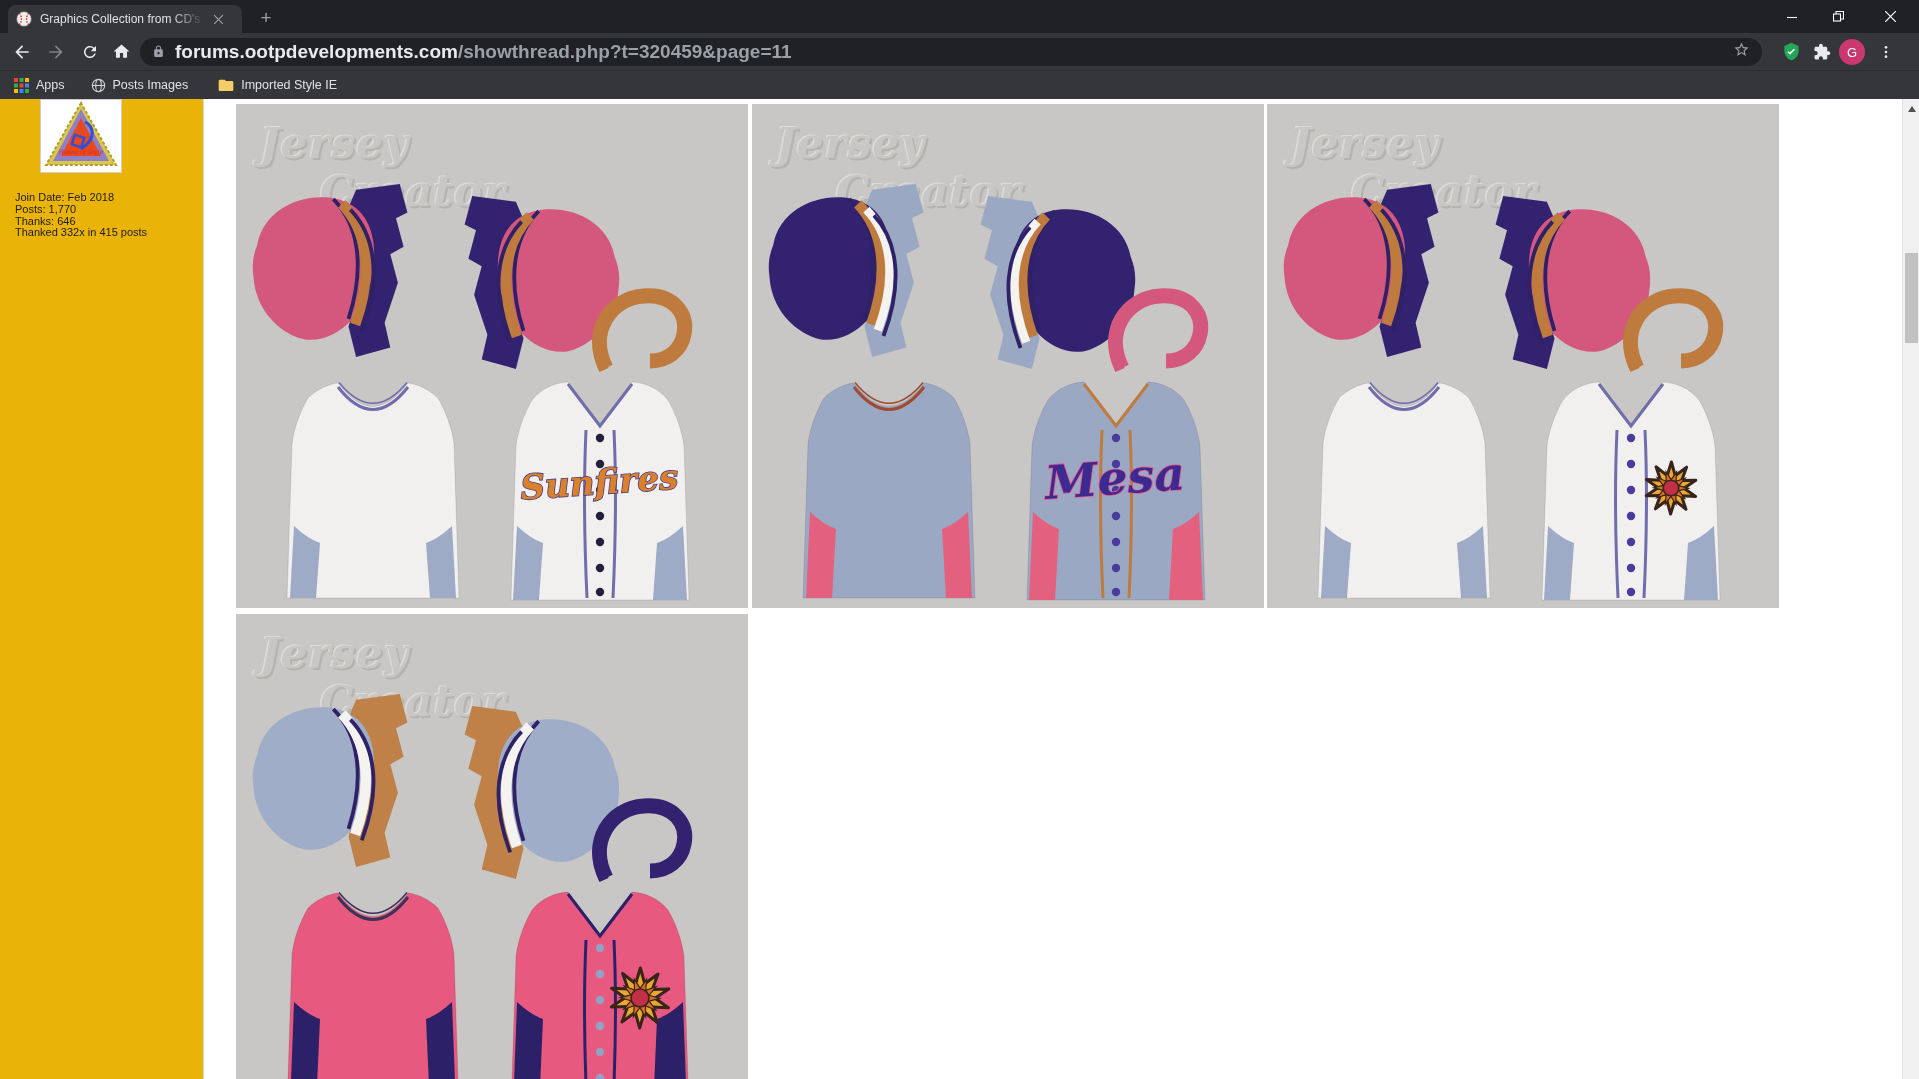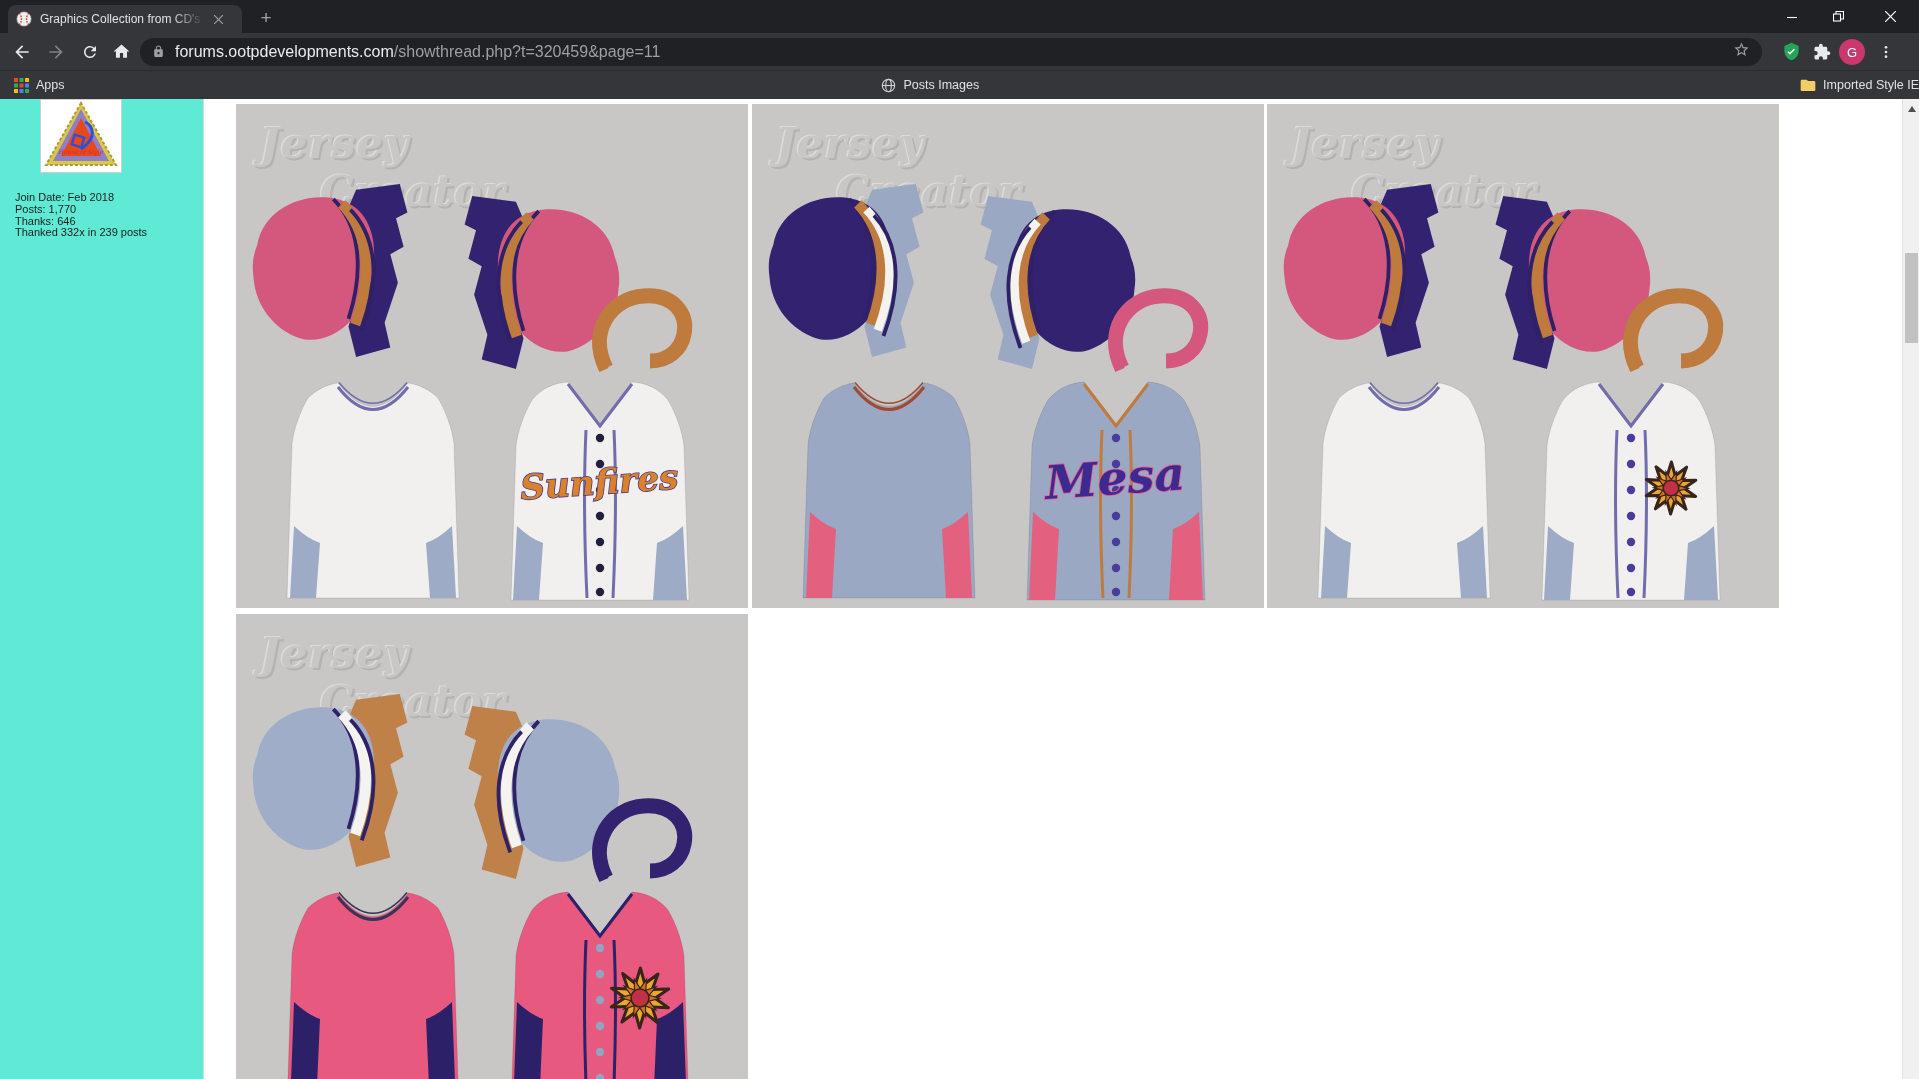--- a/index.html
+++ b/index.html
@@ -17,32 +17,32 @@
        display:flex;align-items:center;justify-content:center;}
   #wincontrols{position:absolute;right:0;top:0;height:33px;display:flex;}
   .winbtn{width:46px;height:33px;display:flex;align-items:center;justify-content:center;}
   .winbtn.close{width:58px;}
   
   #toolbar{position:absolute;left:0;top:33px;width:1919px;height:37px;background:#35363a;}
   .ibtn{position:absolute;top:5px;width:27px;height:27px;display:flex;align-items:center;justify-content:center;}
   .ibtn svg{display:block;}
   #urlpill{position:absolute;left:140px;top:4.5px;width:1622px;height:28px;background:#202124;border-radius:14px;
        display:flex;align-items:center;padding:0 12px;box-sizing:border-box;}
-  #urltext{font-size:16px;margin-left:10px;white-space:nowrap;}
+  #urltext{font-size:19px;margin-left:10px;white-space:nowrap;font-weight:bold;}
   #urltext .dom{color:#e8eaed;}
   #urltext .path{color:#9aa0a6;}
   #pillstar{margin-left:auto;}
   
   #bookmarks{position:absolute;left:0;top:70px;width:1919px;height:29px;background:#35363a;
-       border-top:1px solid #2b2c2f;box-sizing:border-box;display:flex;align-items:center;justify-content:space-between;}
+       border-top:1px solid #2b2c2f;box-sizing:border-box;display:flex;align-items:center;}
   .bm{display:flex;align-items:center;color:#dfe1e5;font-size:12.5px;}
   .bm .bicon{margin-right:7px;display:flex;}
   
   #content{position:absolute;left:0;top:99px;width:1919px;height:980px;background:#fff;overflow:hidden;}
-  #usercol{position:absolute;left:0;top:0;width:204px;height:980px;background:#5eead4;border-right:1px solid #d8d8d8;box-sizing:border-box;}
+  #usercol{position:absolute;left:0;top:0;width:204px;height:980px;background:#eab308;border-right:1px solid #d8d8d8;box-sizing:border-box;}
   .avatar{position:absolute;left:40px;top:0;width:82px;height:74px;}
   #stats{position:absolute;left:15px;top:93px;font-size:11px;color:#1c1c1c;line-height:11.8px;}
   .panel{position:absolute;width:512px;height:628px;}
   .panel svg{display:block;}
   .wm{font-family:"DejaVu Serif",serif;font-style:italic;font-weight:bold;font-size:42px;letter-spacing:1px;}
   .jl{font-family:"DejaVu Serif",serif;font-style:italic;font-weight:bold;}
   
   #scrollbar{position:absolute;right:0;top:0;width:17px;height:980px;background:#f0f0f0;border-left:1px solid #e2e2e2;box-sizing:border-box;}
   #sb-up{position:absolute;left:0;top:3px;width:17px;height:14px;display:flex;align-items:center;justify-content:center;}
   #sb-up:after{content:"";border-left:4px solid transparent;border-right:4px solid transparent;border-bottom:6px solid #505050;}
@@ -193,21 +193,21 @@
         <polygon points="41,10 13,62 69,62" fill="#8f7fc6"></polygon>
         <polygon points="41,19 21,57 61,57" fill="#e8491c"></polygon>
         <path d="M45,23 C54,27 55,38 46,46 L41,50" fill="none" stroke="#2b51d8" stroke-width="3"></path>
         <rect x="33" y="37" width="10" height="10" transform="rotate(18 38 42)" fill="none" stroke="#2b51d8" stroke-width="2.4"></rect>
         <text x="41" y="54.5" text-anchor="middle" font-size="6" font-style="italic" font-family="DejaVu Serif, serif" fill="#d92b2b">House of Style</text>
       </svg>
       <div id="stats">
         <div>Join Date: Feb 2018</div>
         <div>Posts: 1,770</div>
         <div>Thanks: 646</div>
-        <div>Thanked 332x in 239 posts</div>
+        <div>Thanked 332x in 415 posts</div>
       </div>
     </div>
 
     <div class="panel" style="left:236px;top:5px">
         <svg width="512" height="504" viewBox="0 0 512 504">
       <rect width="512" height="504" fill="#c8c7c5"></rect>
       <text x="26" y="56" class="wm" fill="#b4b3b0">Jersey</text>
           <text x="22.5" y="52.5" class="wm" fill="#dcdbd8">Jersey</text>
           <text x="24" y="54" class="wm" fill="#c8c7c5">Jersey</text>
       <text x="86" y="104" class="wm" fill="#b4b3b0">Creator</text>

